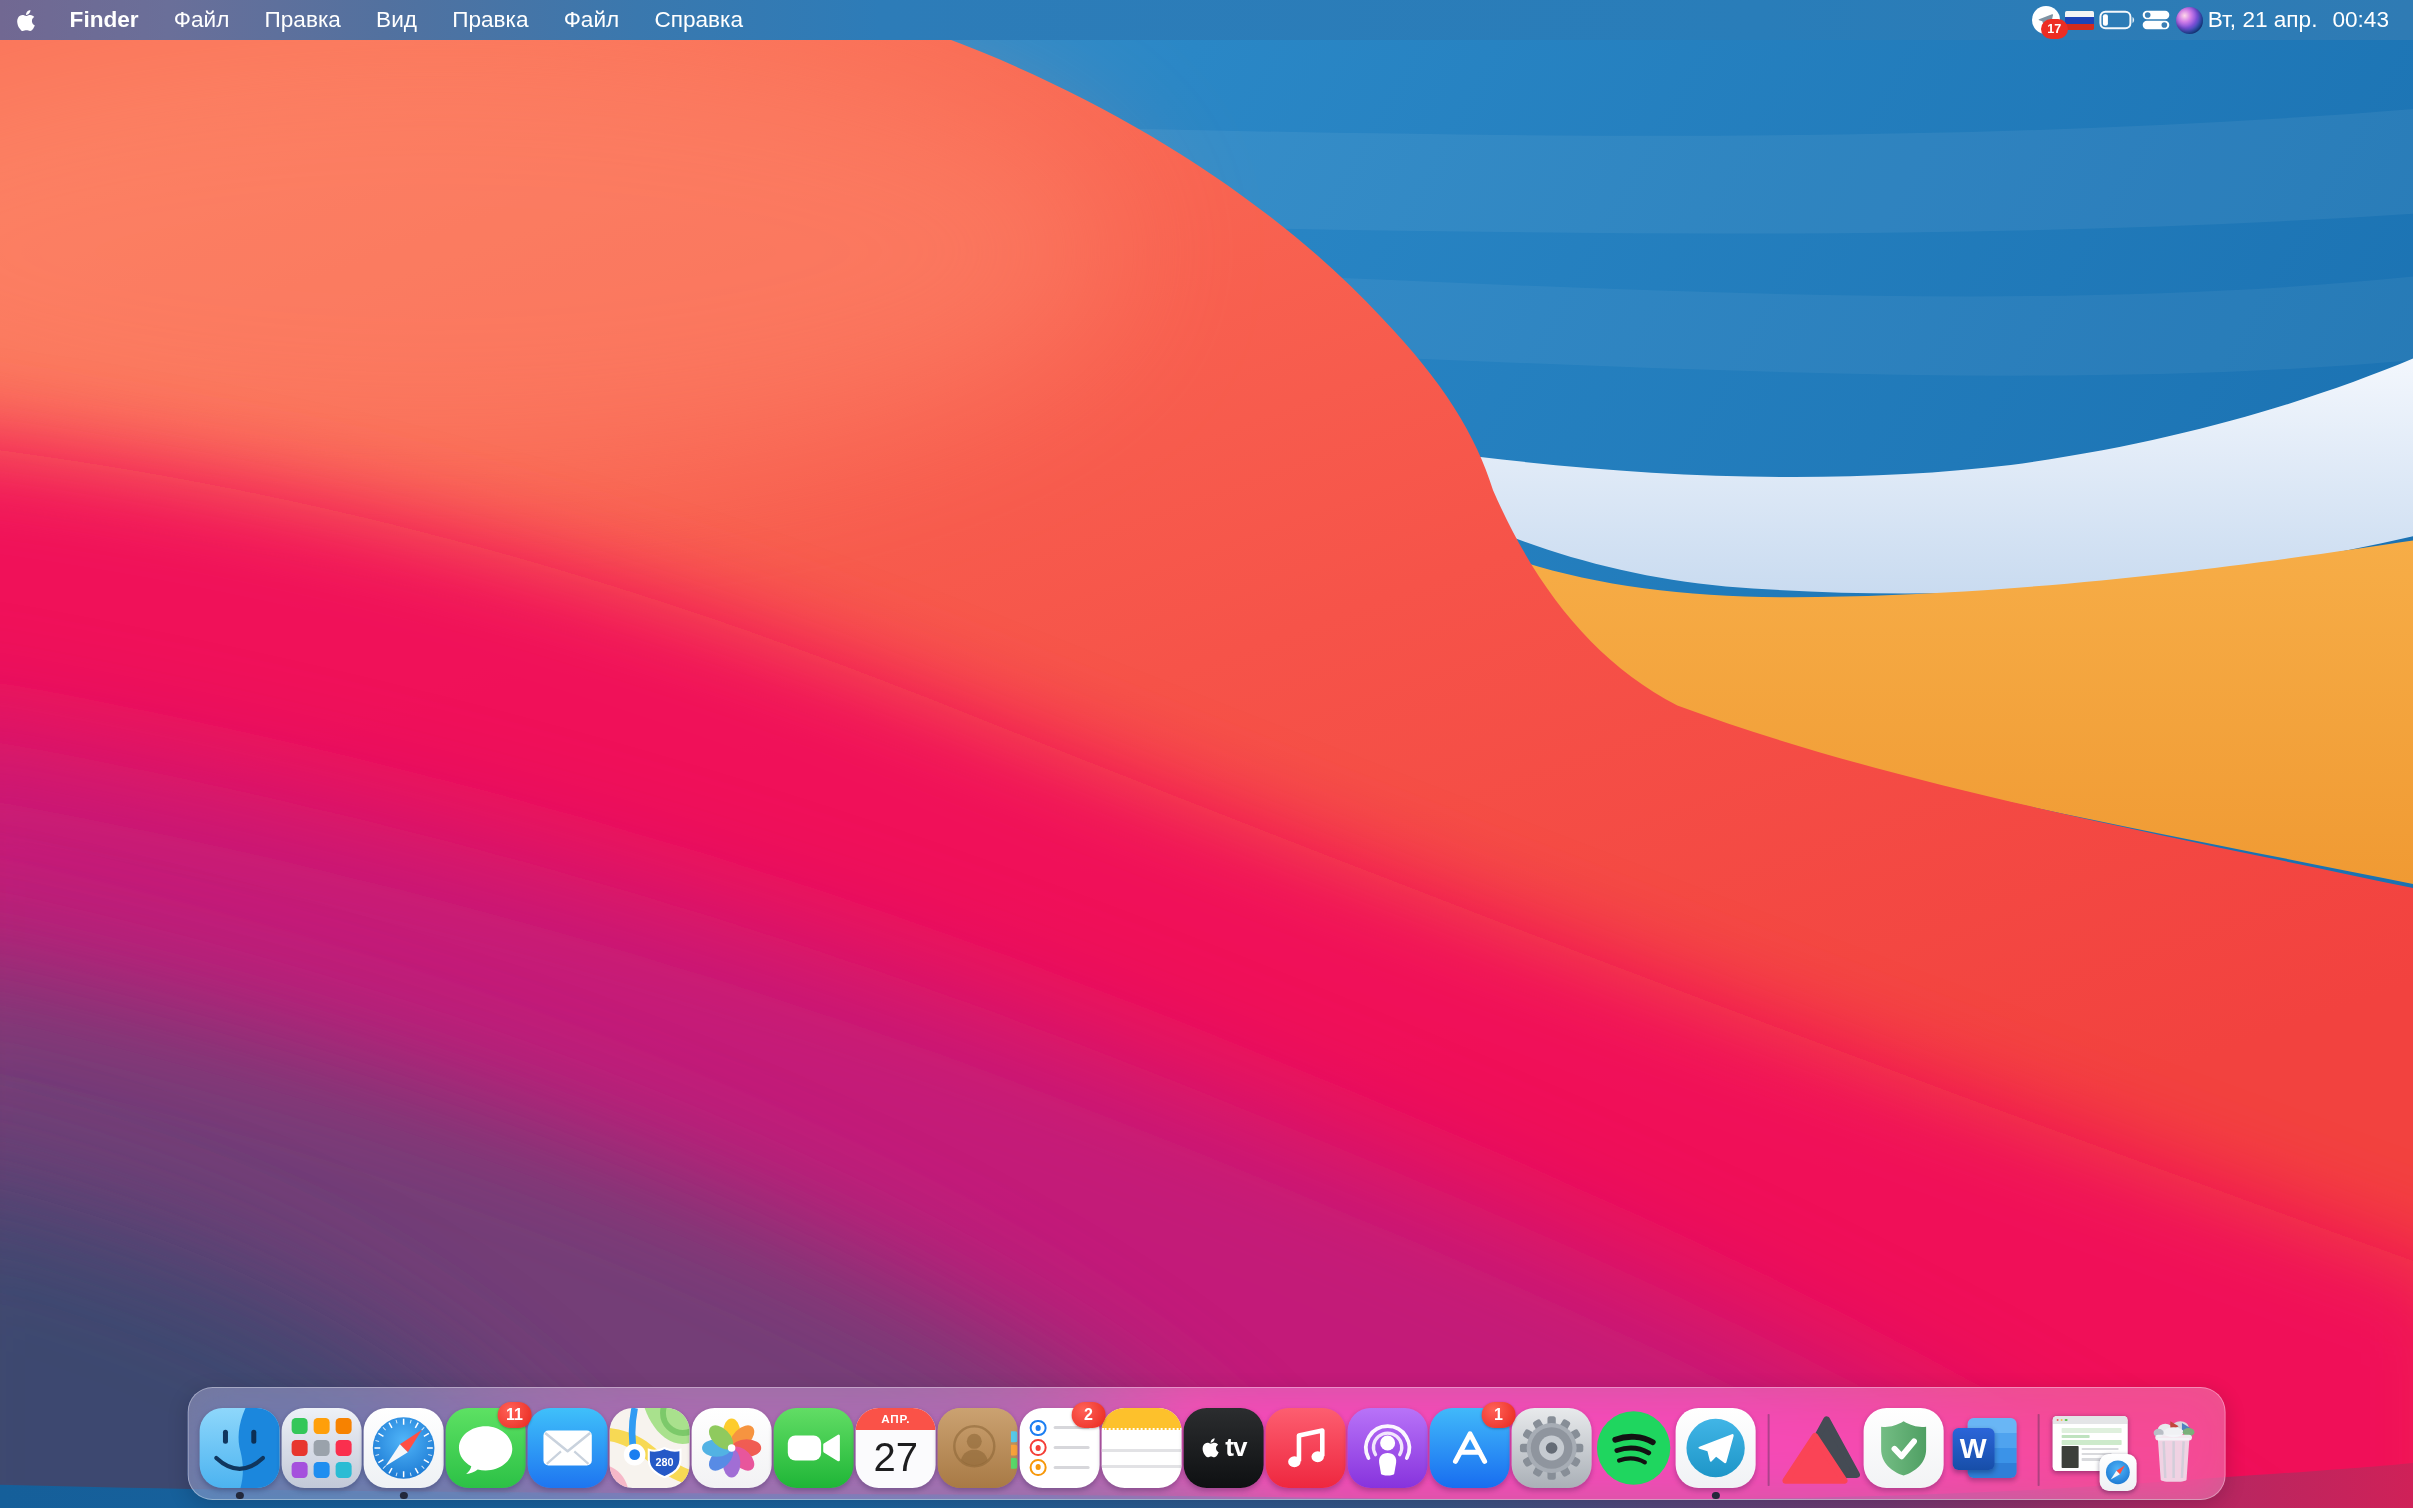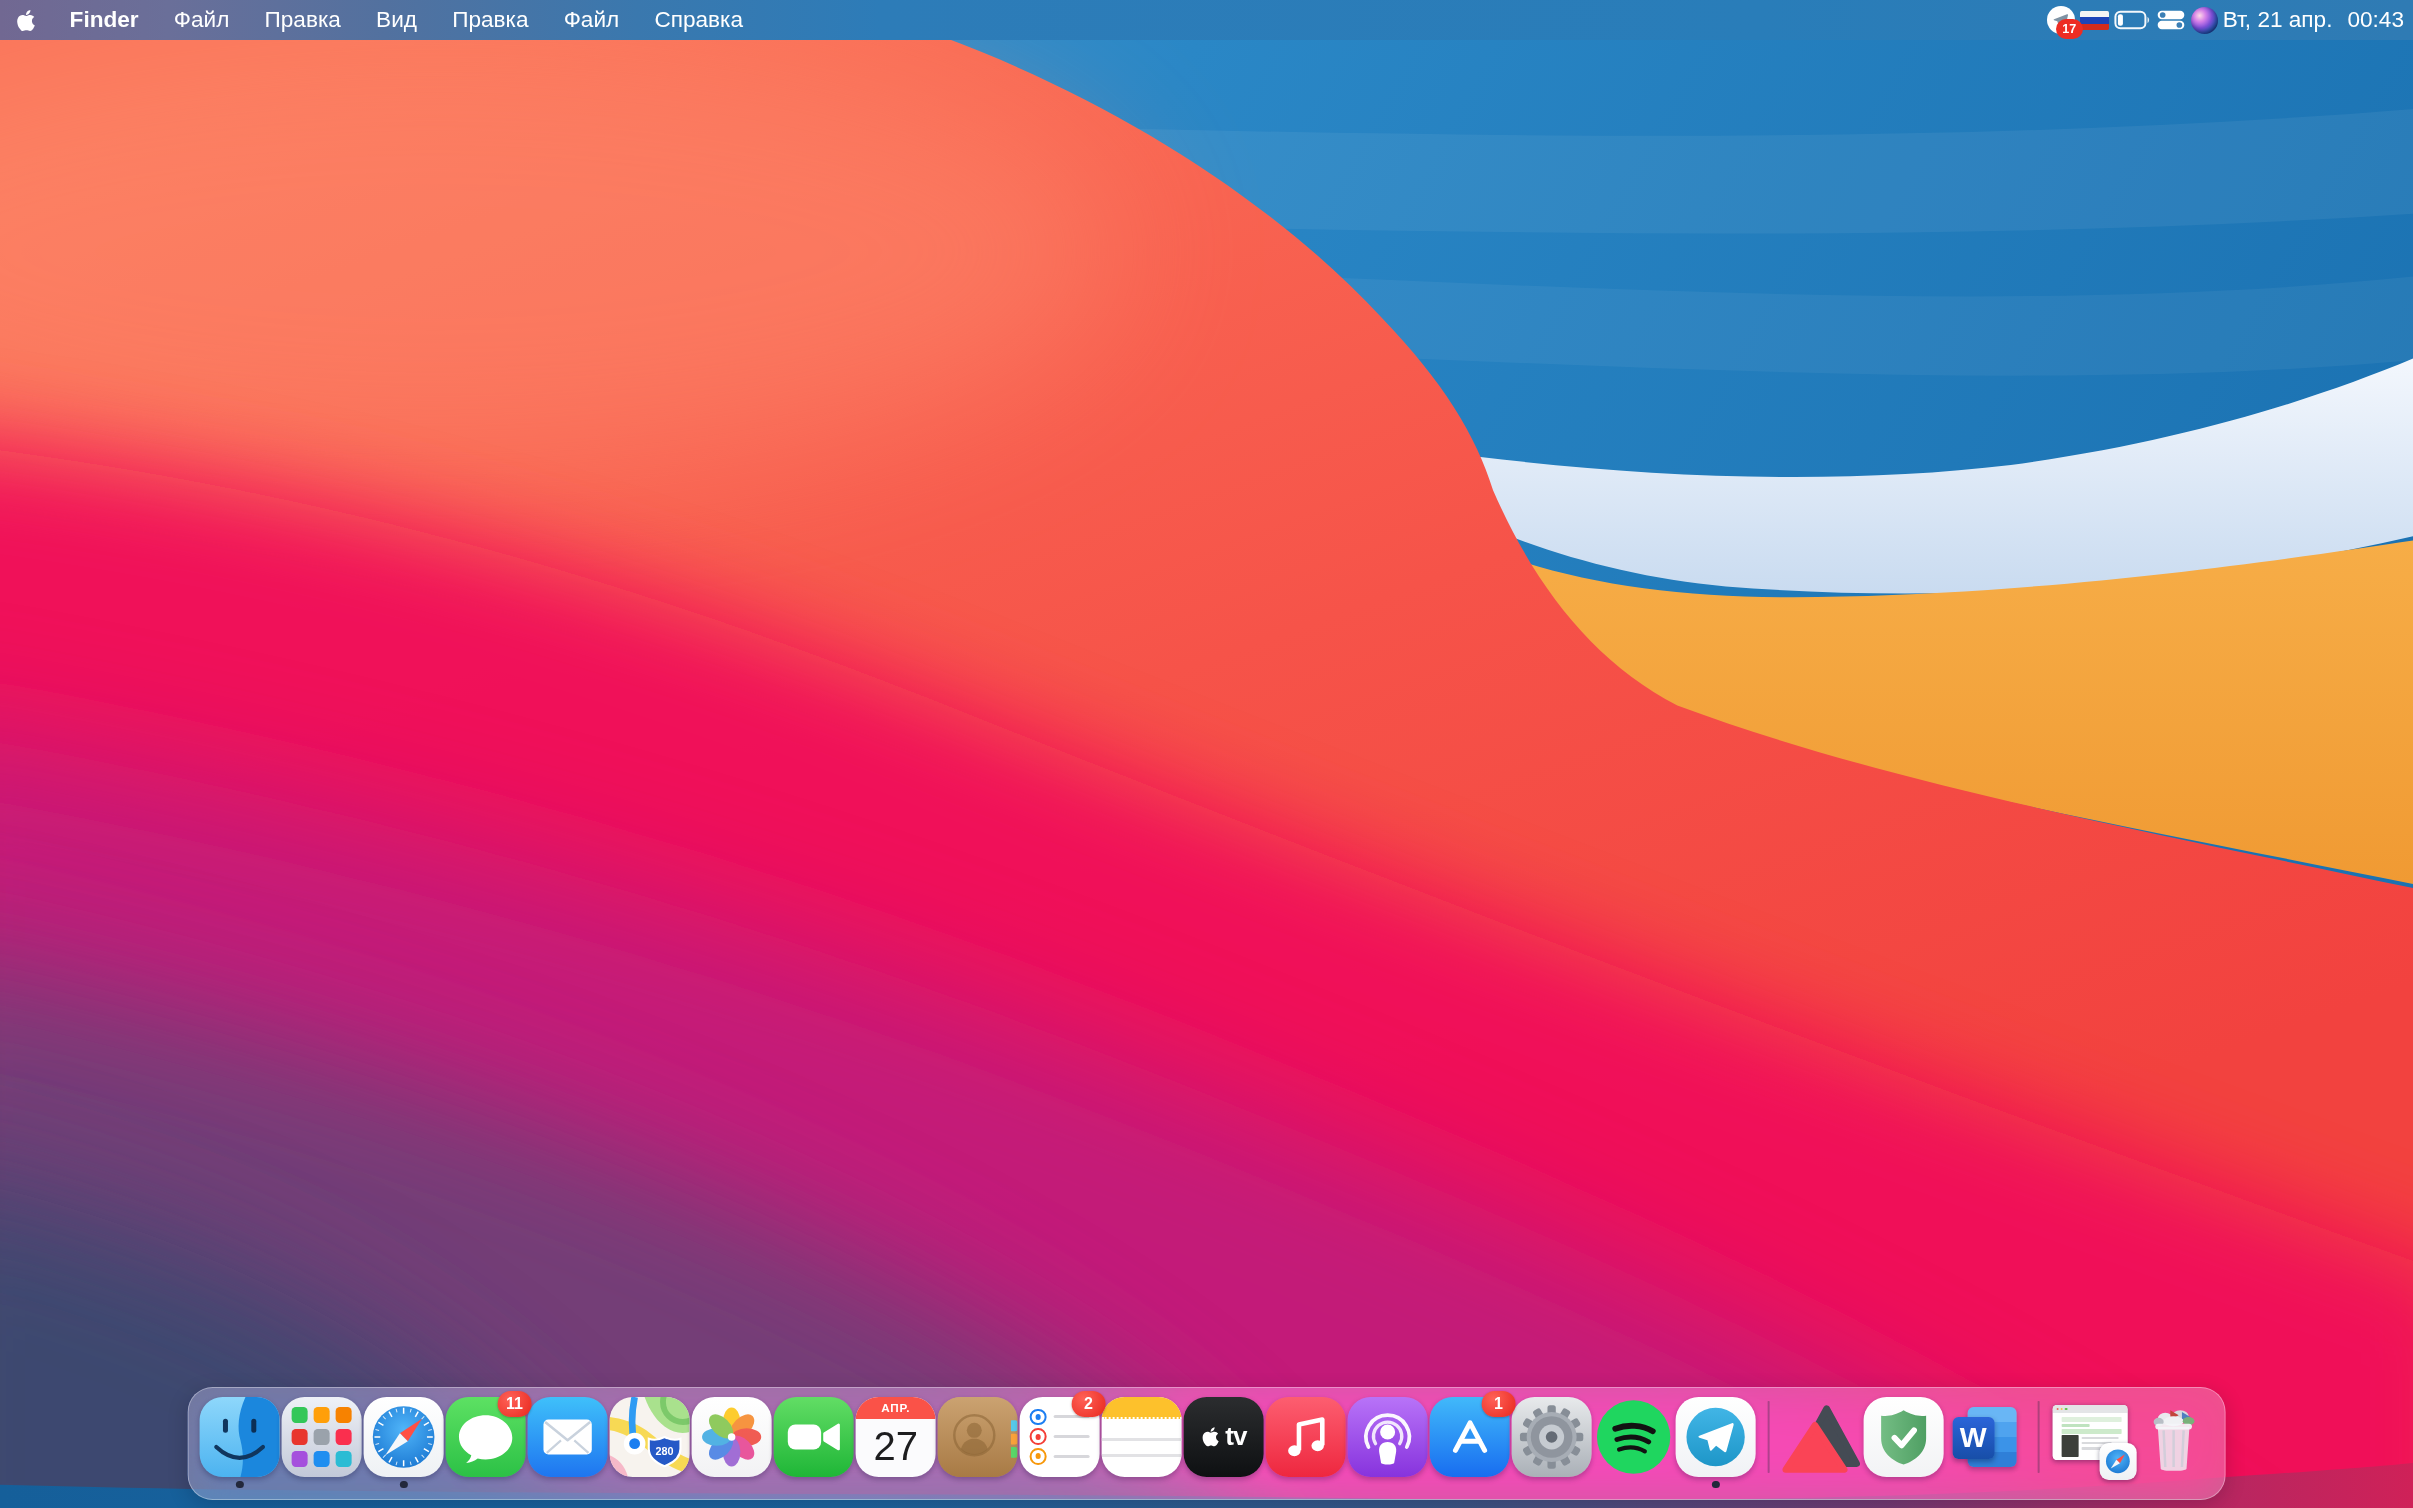--- a/index.html
+++ b/index.html
@@ -8,36 +8,36 @@
   #wallpaper{position:absolute;inset:0;}
 
   
   #menubar{position:absolute;top:0;left:0;right:0;height:40px;display:flex;align-items:center;
     background:linear-gradient(90deg,#716892 0px,#6a6f99 168px,#52719f 385px,#3a78ae 637px,#2d7cb8 880px,#297db9 1760px,#2f7bb4 2413px);
     color:#fff;font-size:22.6px;z-index:30;}
   .mb-left{display:flex;align-items:center;height:100%;}
   .apple{width:52px;display:flex;justify-content:center;align-items:center;height:100%;}
   .mb-item{padding:0 17.6px;height:100%;display:flex;align-items:center;white-space:nowrap;}
   .mb-item.bold{font-weight:700;}
-  .mb-right{margin-left:auto;display:flex;align-items:center;gap:5px;height:100%;padding-right:9px;}
+  .mb-right{margin-left:auto;display:flex;align-items:center;gap:5px;height:100%;padding-right:24px;}
   .tg-status{position:relative;width:28.5px;height:28.5px;}
   .tg-status .circ{width:28.5px;height:28.5px;border-radius:50%;background:#fff;display:flex;align-items:center;justify-content:center;}
   .tg-badge{position:absolute;right:-7.5px;bottom:-5px;min-width:20px;height:20px;border-radius:10px;background:#ed2d23;
     color:#fff;font-size:12.6px;font-weight:700;display:flex;align-items:center;justify-content:center;padding:0 3.4px;}
   .flag{width:28.5px;height:19px;border-radius:1.7px;overflow:hidden;display:block;
     background:linear-gradient(180deg,#f4f4f4 0 33.4%,#1d44b8 33.4% 66.7%,#d52b1e 66.7% 100%);}
   .clock{display:flex;gap:15px;white-space:nowrap;font-size:22.6px;}
 
   
   #folder{position:absolute;left:2236px;top:64px;width:134px;display:flex;flex-direction:column;align-items:center;gap:8.4px;}
   .folder-label{color:#fff;font-size:22px;font-weight:700;text-shadow:0 1.7px 4.2px rgba(0,20,70,.55);}
 
   
   #dock{position:absolute;left:50%;transform:translateX(-50%);bottom:8.4px;height:102px;
-    display:flex;align-items:flex-start;padding:8.4px 11.7px 0 11.7px;gap:2px;border-radius:25px;
+    display:flex;align-items:center;padding:8.4px 11.7px 0 11.7px;gap:2px;border-radius:25px;
     background:rgba(225,216,238,0.34);border:0.8px solid rgba(255,255,255,0.35);
     backdrop-filter:blur(23.5px) saturate(170%);box-shadow:0 5px 20px rgba(0,0,30,.18);z-index:40;}
   .dk{position:relative;width:80px;height:80px;flex:0 0 auto;}
   .ic{width:80px;height:80px;border-radius:23px;position:relative;overflow:hidden;
     box-shadow:0 2.5px 5px rgba(0,0,40,.22);}
   .ic.noshadow{box-shadow:none;}
   .ic.nobg{overflow:visible;box-shadow:none;border-radius:0;}
   .dot{position:absolute;left:50%;transform:translateX(-50%);bottom:-11.7px;width:7.5px;height:7.5px;border-radius:50%;background:#23283b;}
   .badge{position:absolute;top:-5.9px;right:-5.9px;min-width:26px;height:26px;border-radius:13.4px;
     background:radial-gradient(circle at 35% 30%,#ff6157,#e8271d);color:#fff;font-size:16px;font-weight:600;

